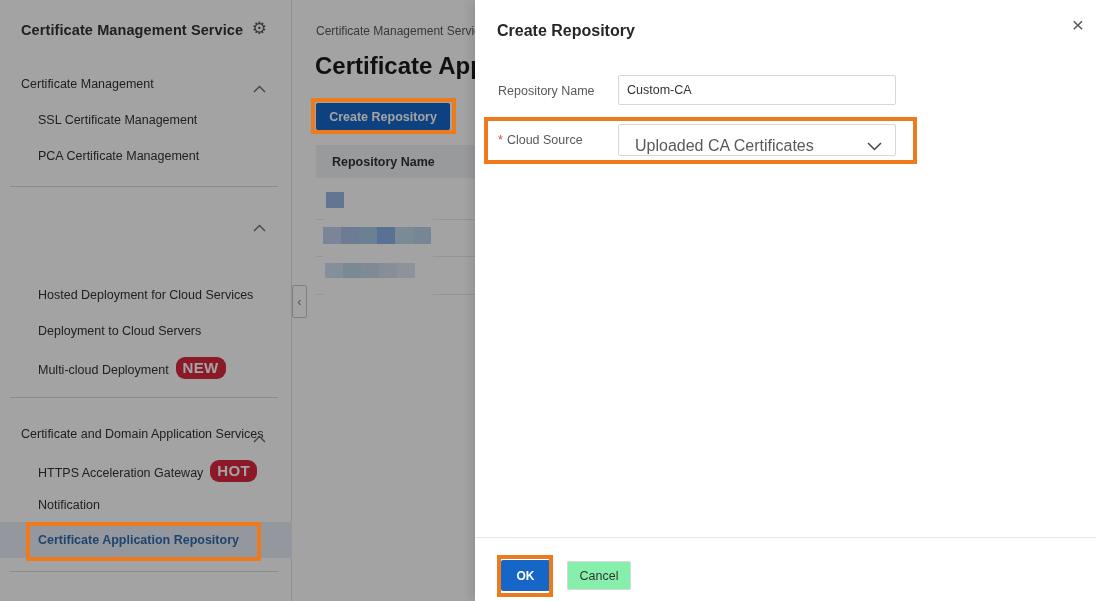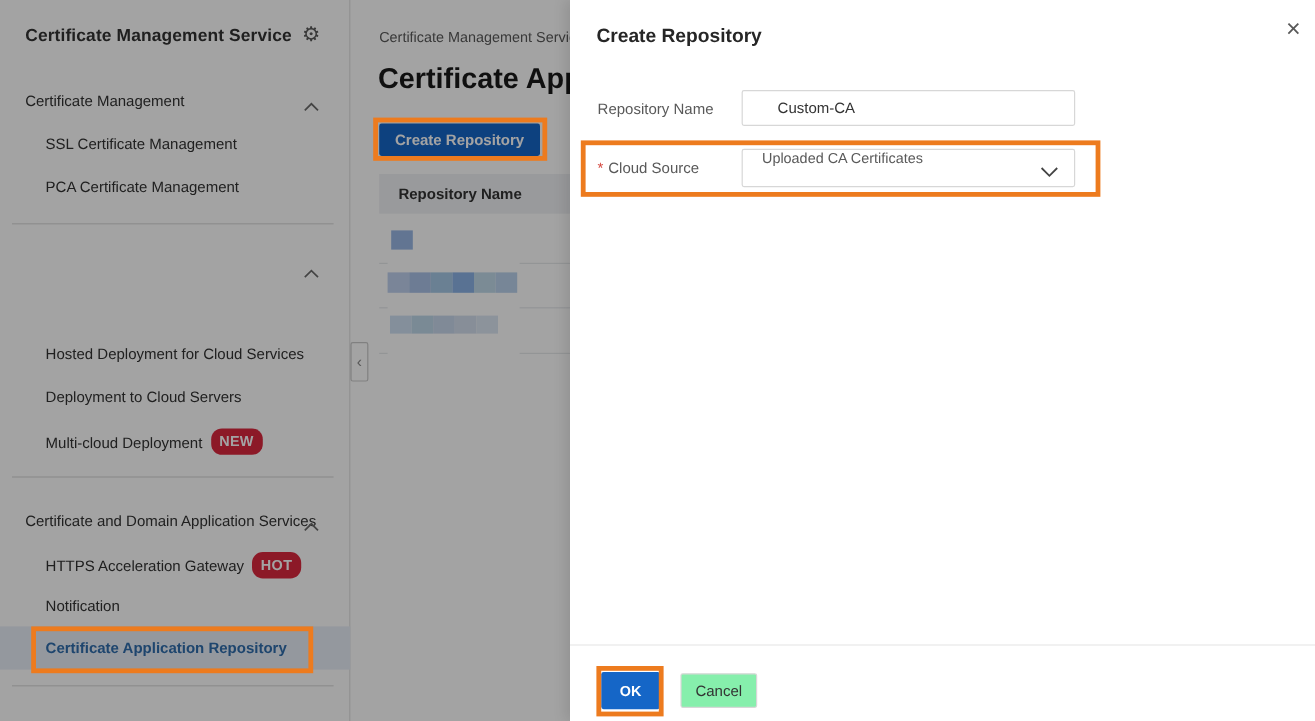--- a/index.html
+++ b/index.html
@@ -30,21 +30,21 @@
     font-size: 12.5px; color: #333; line-height: 18px; cursor: pointer; white-space: nowrap;
   }
   .sb-item-selected {
     position: absolute; left: 0; top: 522px; width: 292px; height: 36px;
     background: #e8eef7; display: flex; align-items: center; padding-left: 38px;
     font-size: 12.5px; font-weight: 600; color: var(--link-blue); cursor: pointer;
   }
   .sb-divider { position: absolute; left: 10px; width: 268px; border-top: 1px solid #dcdcdc; }
   .badge {
     display: inline-block; margin-left: 7px; padding: 2px 7px;
-    font-size: 12px; font-weight: 700; color: #fff; background: var(--badge-red);
+    font-size: 15px; font-weight: 700; color: #fff; background: var(--badge-red);
     border-radius: 9px; vertical-align: 1px; letter-spacing: .3px;
   }
 
   
   .main { position: absolute; left: 293px; top: 0; width: 803px; height: 601px; background: #fff; }
   .breadcrumb { position: absolute; left: 23px; top: 24px; font-size: 12px; color: #595959; white-space: nowrap; }
   .page-title { position: absolute; left: 22px; top: 52px; font-size: 24px; font-weight: 600; color: #1a1a1a; white-space: nowrap; }
   .btn-create {
     position: absolute; left: 23px; top: 103px; width: 134px; height: 27px;
     background: var(--primary-blue); color: #fff; font-size: 12.5px; font-weight: 600;
@@ -76,28 +76,28 @@
   }
   .drawer-title { position: absolute; left: 22px; top: 22px; font-size: 16px; font-weight: 700; color: #262626; }
   .drawer-close {
     position: absolute; right: 12px; top: 14px; font-size: 21px; color: #595959;
     cursor: pointer; line-height: 1; background: none; border: none; font-family: inherit;
   }
   .fld-label { position: absolute; left: 23px; font-size: 12.5px; color: #595959; }
   .req-mark { color: var(--required-red); margin-right: 4px; }
   .fld-input {
     position: absolute; left: 143px; top: 75px; width: 278px; height: 30px;
-    border: 1px solid #d7d7d7; border-radius: 2px; padding-left: 29px;
+    border: 1px solid #d7d7d7; border-radius: 2px; padding-left: 8px;
     font-size: 12.5px; color: #333; font-family: inherit; background: #fff; outline: none;
   }
   .fld-select {
     position: absolute; left: 143px; top: 124px; width: 278px; height: 32px;
     border: 1px solid #d7d7d7; border-radius: 2px; background: #fff;
-    display: flex; align-items: flex-start; padding-left: 16px;
-    font-size: 12px; color: #595959; cursor: pointer;
+    display: flex; align-items: flex-end; padding-left: 16px;
+    font-size: 16px; color: #595959; cursor: pointer;
   }
   .fld-select .sel-chev { position: absolute; right: 13px; top: 12px; }
   .footer-line { position: absolute; left: 0; right: 0; top: 537px; border-top: 1px solid #e8e8e8; }
   .btn-ok {
     position: absolute; left: 26px; top: 560px; width: 49px; height: 31px;
     background: var(--primary-blue); color: #fff; font-size: 12px; font-weight: 700;
     border: none; border-radius: 2px; cursor: pointer; font-family: inherit;
   }
   .btn-cancel {
     position: absolute; left: 92px; top: 561px; width: 64px; height: 29px;

